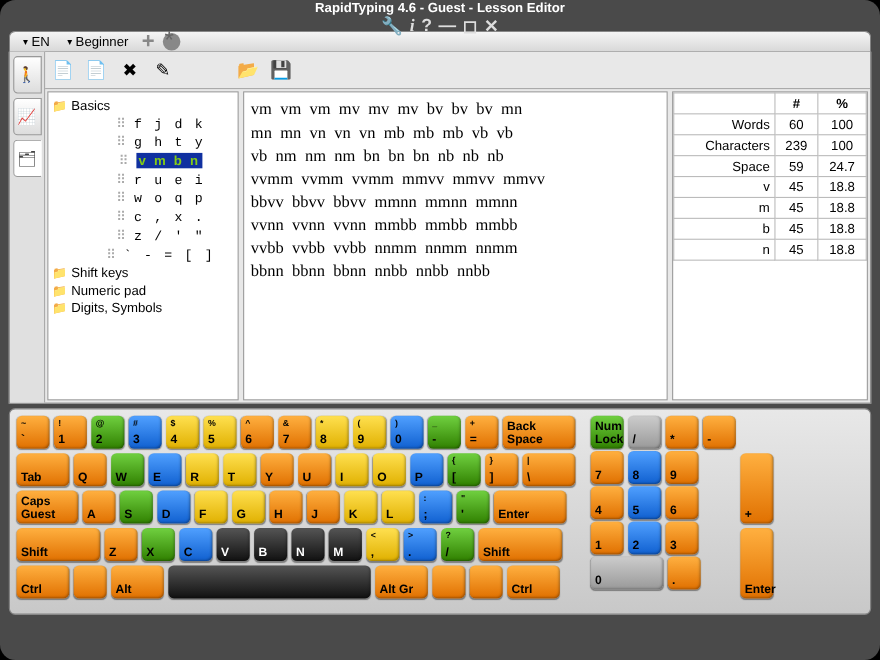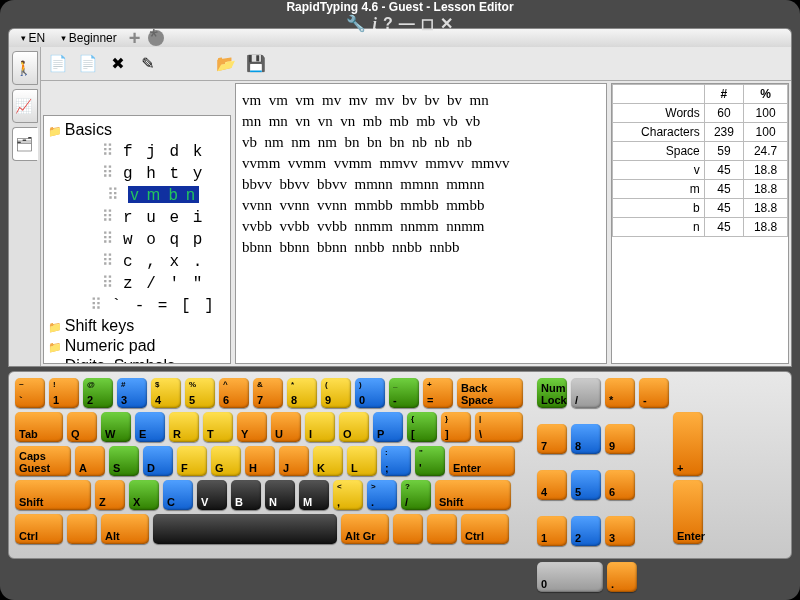--- a/index.html
+++ b/index.html
@@ -17,28 +17,28 @@
 .gear { width: 16px; height: 16px; border-radius: 50%; background: #888; position: relative; cursor: pointer; }
 .gear::before { content:"*"; color:#666; font-size:22px; position:absolute; top:-6px; left:1px;}
 .body-area { display: flex; margin: 0 8px; background: #e8e8e8; border: 1px solid #888; border-top: 0; height: 320px; }
 .leftrail { width: 32px; background: #e0e0e0; border-right: 1px solid #aaa; display: flex; flex-direction: column; align-items: center; padding-top: 4px; gap: 4px; }
 .leftrail .ltab { width: 26px; height: 34px; border: 1px solid #999; border-radius: 4px 0 0 4px; background: linear-gradient(#fff,#ddd); display:flex;align-items:center;justify-content:center;font-size:14px;color:#444;cursor:pointer; }
 .leftrail .ltab.active { background:#fff; border-right:1px solid #fff; position:relative; z-index:2;}
 .main-cols { flex:1; display:flex; flex-direction:column; }
 .toolbar2 { height: 34px; display:flex; align-items:center; padding: 0 6px; gap:8px; border-bottom:1px solid #aaa; }
 .ico { width:22px; height:22px; display:inline-flex; align-items:center; justify-content:center; font-size:16px; cursor:pointer; }
 .panes { flex:1; display:flex; gap:4px; padding:2px; overflow:hidden; }
-.tree { width: 188px; background:#fff; border:1px solid #999; font-size:16px; padding:4px; overflow:auto;margin-top:32px; }
+.tree { width: 174px; background:#fff; border:1px solid #999; font-size:12px; padding:4px; overflow:auto; }
 .tree .node { white-space:nowrap; padding:1px 0; cursor:pointer; }
 .tree .fold::before { content:"⊟ "; color:#666; }
 .tree .foldc::before { content:"⊞ "; color:#666; }
 .tree .folder::before { content:"📁 "; font-size:11px; }
 .tree .leaf { padding-left: 32px; letter-spacing:2px; font-family: "Courier New", monospace; text-align: center; }
 .tree .leaf::before { content:"⠿ "; color:#aaa; letter-spacing:0;}
-.tree .sel { background:#1030a0; color:#22c55e; padding:0 2px; }
+.tree .sel { background:#1030a0; color:#84cc16; padding:0 2px;font-weight:bold; }
 .textpane { flex:1; background:#fff; border:1px solid #999; font-family:"Times New Roman",serif; font-size:15px; padding:6px; line-height:1.4; white-space:pre-wrap; overflow:hidden;}
 .stats { width: 178px; background:#fff; border:1px solid #999; font-size:12px; }
 .stats table { width:100%; border-collapse:collapse; }
 .stats th, .stats td { border:1px solid #bbb; padding:2px 4px; text-align:center; }
 .stats td:first-child { text-align:right; }
 .zoombar { display:flex; justify-content:flex-end; padding:2px 200px 2px 0; }
 .zoombox { border:1px solid #d33; padding:1px 10px; font-size:11px; background:#eee; display:flex; align-items:center; gap:4px; cursor:pointer;}
 .zoombox::before { content:"▾"; font-size:9px;}
 .keyboard { margin: 4px 8px 8px; background: linear-gradient(#e8e8e8,#c8c8c8); border:1px solid #888; border-radius:6px; padding:6px; display:flex; gap:14px; height: 188px;}
 .kb-main { display:flex; flex-direction:column; gap:4px; }
@@ -424,21 +424,21 @@
             <span class="t"></span>
             <span class="b"></span>
           </div>
           <div class="key c-or kw15">
             <span class="t"></span>
             <span class="b">Ctrl</span>
           </div>
         </div>
       </div>
     <div id="kb-numpad" style="display:flex;gap:4px;">
-        <div style="display: flex; flex-direction: column; gap: 16px;">
+        <div style="display: flex; flex-direction: column; gap: 2px;">
           <div class="krow">
             <div class="key c-gr kw1">
               <span class="t"></span>
               <span class="b">Num Lock</span>
             </div>
             <div class="key c-gy kw1">
               <span class="t"></span>
               <span class="b">/</span>
             </div>
             <div class="key c-or kw1">

